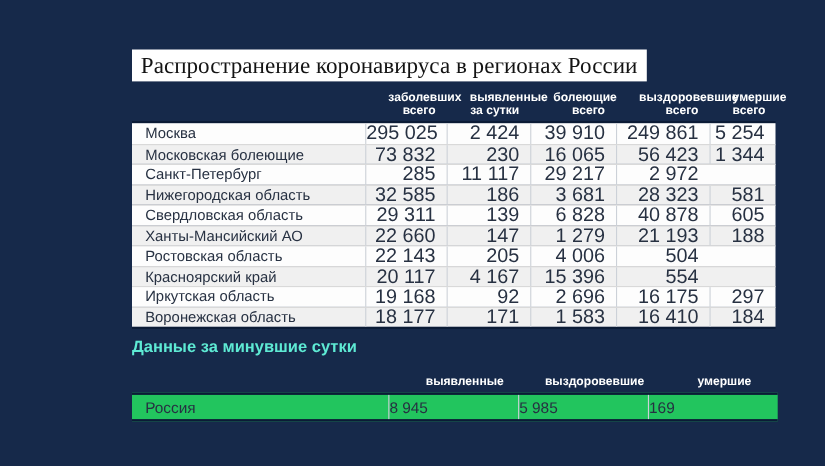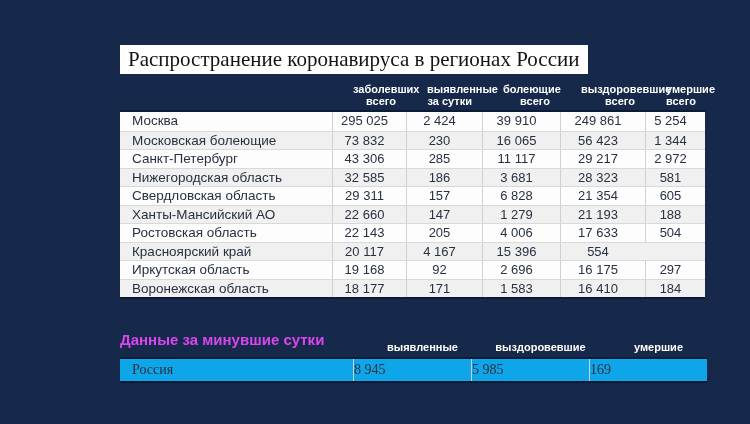--- a/index.html
+++ b/index.html
@@ -38,43 +38,43 @@
     position: absolute; left: 120px; top: 110px; width: 585px;
     border-top: 2px solid #0b1b36; border-bottom: 2px solid #0b1b36;
   }
   .t-row {
     display: grid; grid-template-columns: 212px 74px 76px 78px 85px 60px;
     height: 18.5px; background: #fdfdfd; box-sizing: border-box;
   }
   .t-row:nth-child(even) { background: #f0f0f0; }
   .t-row + .t-row { border-top: 1px solid #d9d9d9; }
   .cell {
-    font-size: 13px; color: #273142; line-height: 17px;
-    text-align: center; padding-right: 10px;
+    font-size: 18px; color: #273142; line-height: 17px;
+    text-align: right; padding-right: 10px;
     border-left: 1px solid #ccd1d8;
     white-space: nowrap; overflow: hidden;
   }
   .cell.region {
     text-align: left; padding-left: 12px; padding-right: 4px;
     border-left: none; font-size: 13.5px;
   }
 
   .subtitle {
-    position: absolute; left: 120px; top: 331px;
-    color: #d946ef; font-size: 15px; font-weight: bold;
+    position: absolute; left: 120px; top: 307px;
+    color: #5eead4; font-size: 15px; font-weight: bold;
     white-space: nowrap;
   }
 
   .daily-grid { display: grid; grid-template-columns: 233px 118px 118px 118px; }
   .daily-head { position: absolute; left: 120px; top: 342px; width: 587px; }
   .daily-head .head-cell { text-align: center; padding-right: 0; }
   .daily-row {
     position: absolute; left: 120px; top: 357px; width: 587px;
-    height: 22px; background: #0ea5e9;
-    border-top: 2px solid #0b1b36; border-bottom: 2px solid #0b1b36; font-family: Liberation Serif, serif;
+    height: 22px; background: #22c55e;
+    border-top: 2px solid #0b1b36; border-bottom: 2px solid #0b1b36;
   }
   .d-cell {
     font-size: 14px; color: #273142; line-height: 22px;
     border-left: 1px solid #ccd1d8;
     white-space: nowrap; overflow: hidden;
   }
   .d-cell.region { text-align: left; padding-left: 12px; border-left: none; }
 </style>
 </head>
 <body>
@@ -119,56 +119,54 @@
       <div class="t-row">
         <div class="cell region">Московская болеющие</div>
         <div class="cell">73 832</div>
         <div class="cell">230</div>
         <div class="cell">16 065</div>
         <div class="cell">56 423</div>
         <div class="cell">1 344</div>
       </div>
       <div class="t-row">
         <div class="cell region">Санкт-Петербург</div>
-        <div class="cell">43 306</div>
         <div class="cell">285</div>
         <div class="cell">11 117</div>
         <div class="cell">29 217</div>
         <div class="cell">2 972</div>
       </div>
       <div class="t-row">
         <div class="cell region">Нижегородская область</div>
         <div class="cell">32 585</div>
         <div class="cell">186</div>
         <div class="cell">3 681</div>
         <div class="cell">28 323</div>
         <div class="cell">581</div>
       </div>
       <div class="t-row">
         <div class="cell region">Свердловская область</div>
         <div class="cell">29 311</div>
-        <div class="cell">157</div>
+        <div class="cell">139</div>
         <div class="cell">6 828</div>
-        <div class="cell">21 354</div>
+        <div class="cell">40 878</div>
         <div class="cell">605</div>
       </div>
       <div class="t-row">
         <div class="cell region">Ханты-Мансийский АО</div>
         <div class="cell">22 660</div>
         <div class="cell">147</div>
         <div class="cell">1 279</div>
         <div class="cell">21 193</div>
         <div class="cell">188</div>
       </div>
       <div class="t-row">
         <div class="cell region">Ростовская область</div>
         <div class="cell">22 143</div>
         <div class="cell">205</div>
         <div class="cell">4 006</div>
-        <div class="cell">17 633</div>
         <div class="cell">504</div>
       </div>
       <div class="t-row">
         <div class="cell region">Красноярский край</div>
         <div class="cell">20 117</div>
         <div class="cell">4 167</div>
         <div class="cell">15 396</div>
         <div class="cell">554</div>
       </div>
       <div class="t-row">

